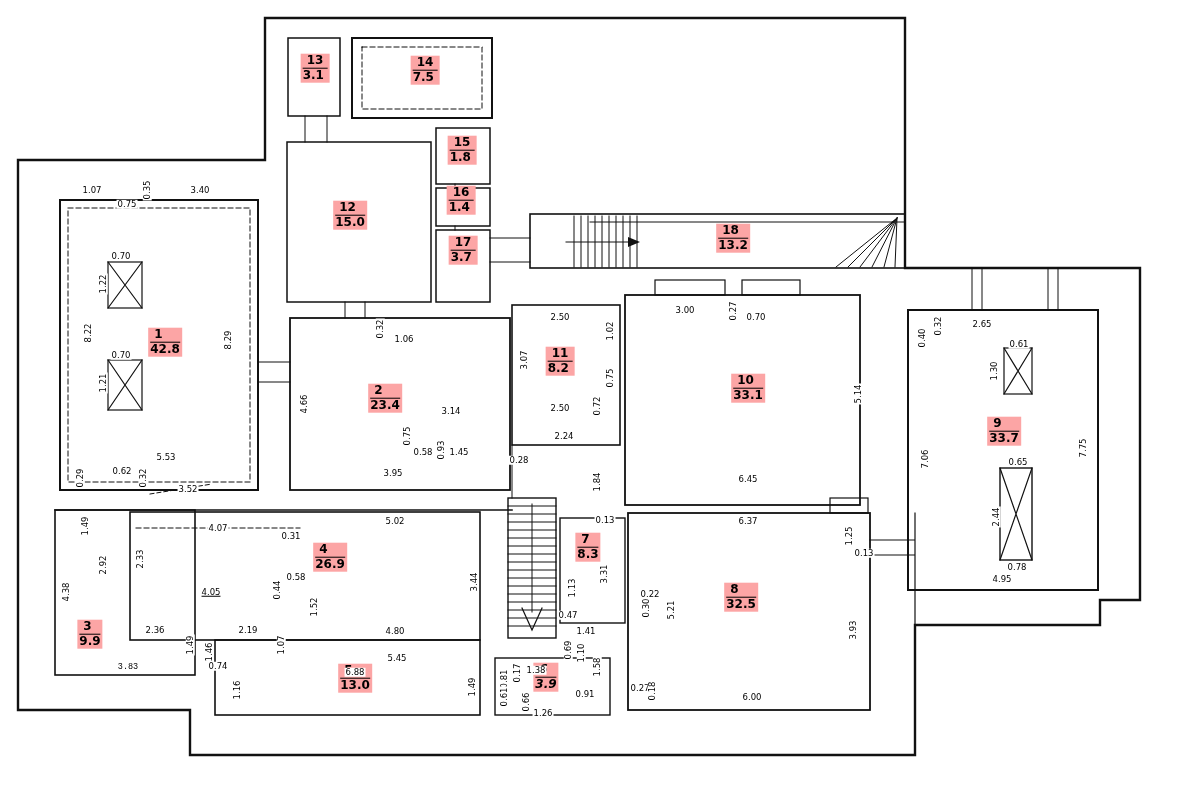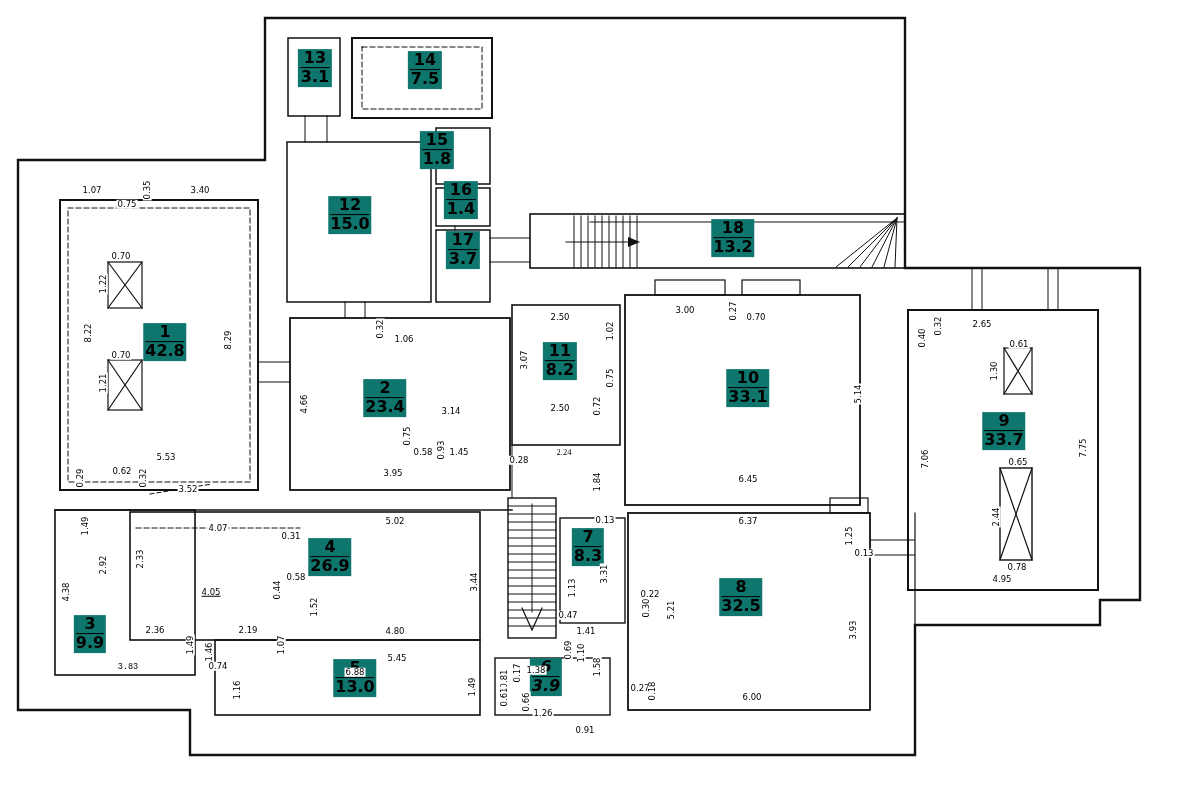--- a/index.html
+++ b/index.html
@@ -1,21 +1,21 @@
 <!DOCTYPE html>
 <html><head>
 <meta charset="utf-8">
 <style>
   html,body{margin:0;padding:0;background:#ffffff;}
   body{width:1189px;height:787px;overflow:hidden;font-family:"DejaVu Sans",sans-serif;color:#000;}
   #plan{position:relative;width:1189px;height:787px;background:#fff;}
   #walls{position:absolute;left:0;top:0;}
   #labels{position:absolute;left:0;top:0;width:100%;height:100%;pointer-events:none;}
-  .room-label{position:absolute;transform:translate(-50%,-50%);text-align:center;
-    font-size:16px;font-weight:bold;line-height:1.15;background:#0f766e;padding:0 2px;}
+  .room-label{position:absolute;transform:translate(-50%,-50%);text-align:left;
+    font-size:12px;font-weight:bold;line-height:1.15;background:#fca5a5;padding:0 2px;}
   .room-num{display:block;border-bottom:1.3px solid #000;padding:0 4px;}
   .room-area{display:block;}
   .dim{position:absolute;transform:translate(-50%,-50%);font-size:8.5px;line-height:1;
     white-space:nowrap;background:#fff;padding:0 1px;}
   .dim.rot{transform:translate(-50%,-50%) rotate(-90deg);}
 </style>
 </head>
 <body>
 
 <div id="plan">
@@ -163,21 +163,21 @@
         <div class="room-area">15.0</div>
       </div>
       <div class="room-label" style="left: 315px; top: 68px;">
         <div class="room-num">13</div>
         <div class="room-area">3.1</div>
       </div>
       <div class="room-label" style="left: 425px; top: 70px;">
         <div class="room-num">14</div>
         <div class="room-area">7.5</div>
       </div>
-      <div class="room-label" style="left: 437px; top: 150px;">
+      <div class="room-label" style="left: 462px; top: 150px;">
         <div class="room-num">15</div>
         <div class="room-area">1.8</div>
       </div>
       <div class="room-label" style="left: 461px; top: 200px;">
         <div class="room-num">16</div>
         <div class="room-area">1.4</div>
       </div>
       <div class="room-label" style="left: 463px; top: 250px;">
         <div class="room-num">17</div>
         <div class="room-area">3.7</div>
@@ -204,21 +204,21 @@
       <div class="dim rot" style="left: 380px; top: 329px;">0.32</div>
       <div class="dim" style="left: 404px; top: 339px;">1.06</div>
       <div class="dim rot" style="left: 304px; top: 404px;">4.66</div>
       <div class="dim" style="left: 451px; top: 411px;">3.14</div>
       <div class="dim rot" style="left: 407px; top: 436px;">0.75</div>
       <div class="dim" style="left: 423px; top: 452px;">0.58</div>
       <div class="dim rot" style="left: 441px; top: 450px;">0.93</div>
       <div class="dim" style="left: 459px; top: 452px;">1.45</div>
       <div class="dim" style="left: 393px; top: 473px;">3.95</div>
       <div class="dim" style="left: 519px; top: 460px;">0.28</div>
-      <div class="dim" style="left: 564px; top: 452px; font-family: Liberation Serif, serif;">2.24</div>
+      <div class="dim" style="left: 564px; top: 436px;">2.24</div>
       <div class="dim" style="left: 560px; top: 317px;">2.50</div>
       <div class="dim rot" style="left: 524px; top: 360px;">3.07</div>
       <div class="dim rot" style="left: 610px; top: 331px;">1.02</div>
       <div class="dim rot" style="left: 610px; top: 378px;">0.75</div>
       <div class="dim" style="left: 560px; top: 408px;">2.50</div>
       <div class="dim rot" style="left: 597px; top: 406px;">0.72</div>
       <div class="dim rot" style="left: 597px; top: 482px;">1.84</div>
       <div class="dim" style="left: 685px; top: 310px;">3.00</div>
       <div class="dim rot" style="left: 733px; top: 311px;">0.27</div>
       <div class="dim" style="left: 756px; top: 317px;">0.70</div>
@@ -258,21 +258,21 @@
       <div class="dim" style="left: 395px; top: 631px;">4.80</div>
       <div class="dim" style="left: 397px; top: 658px;">5.45</div>
       <div class="dim" style="left: 355px; top: 672px;">6.88</div>
       <div class="dim rot" style="left: 472px; top: 687px;">1.49</div>
       <div class="dim rot" style="left: 504px; top: 679px;">0.81</div>
       <div class="dim rot" style="left: 517px; top: 673px;">0.17</div>
       <div class="dim" style="left: 536px; top: 670px;">1.38</div>
       <div class="dim rot" style="left: 504px; top: 697px;">0.61</div>
       <div class="dim rot" style="left: 526px; top: 702px;">0.66</div>
       <div class="dim" style="left: 543px; top: 713px;">1.26</div>
-      <div class="dim" style="left: 585px; top: 694px; margin-top: 36px;">0.91</div>
+      <div class="dim" style="left: 585px; top: 694px;">0.91</div>
       <div class="dim rot" style="left: 581px; top: 653px;">1.10</div>
       <div class="dim rot" style="left: 597px; top: 667px;">1.58</div>
       <div class="dim rot" style="left: 568px; top: 650px;">0.69</div>
       <div class="dim" style="left: 586px; top: 631px;">1.41</div>
       <div class="dim" style="left: 568px; top: 615px;">0.47</div>
       <div class="dim rot" style="left: 572px; top: 588px;">1.13</div>
       <div class="dim" style="left: 605px; top: 520px;">0.13</div>
       <div class="dim rot" style="left: 604px; top: 574px;">3.31</div>
       <div class="dim" style="left: 748px; top: 521px;">6.37</div>
       <div class="dim rot" style="left: 849px; top: 536px;">1.25</div>

